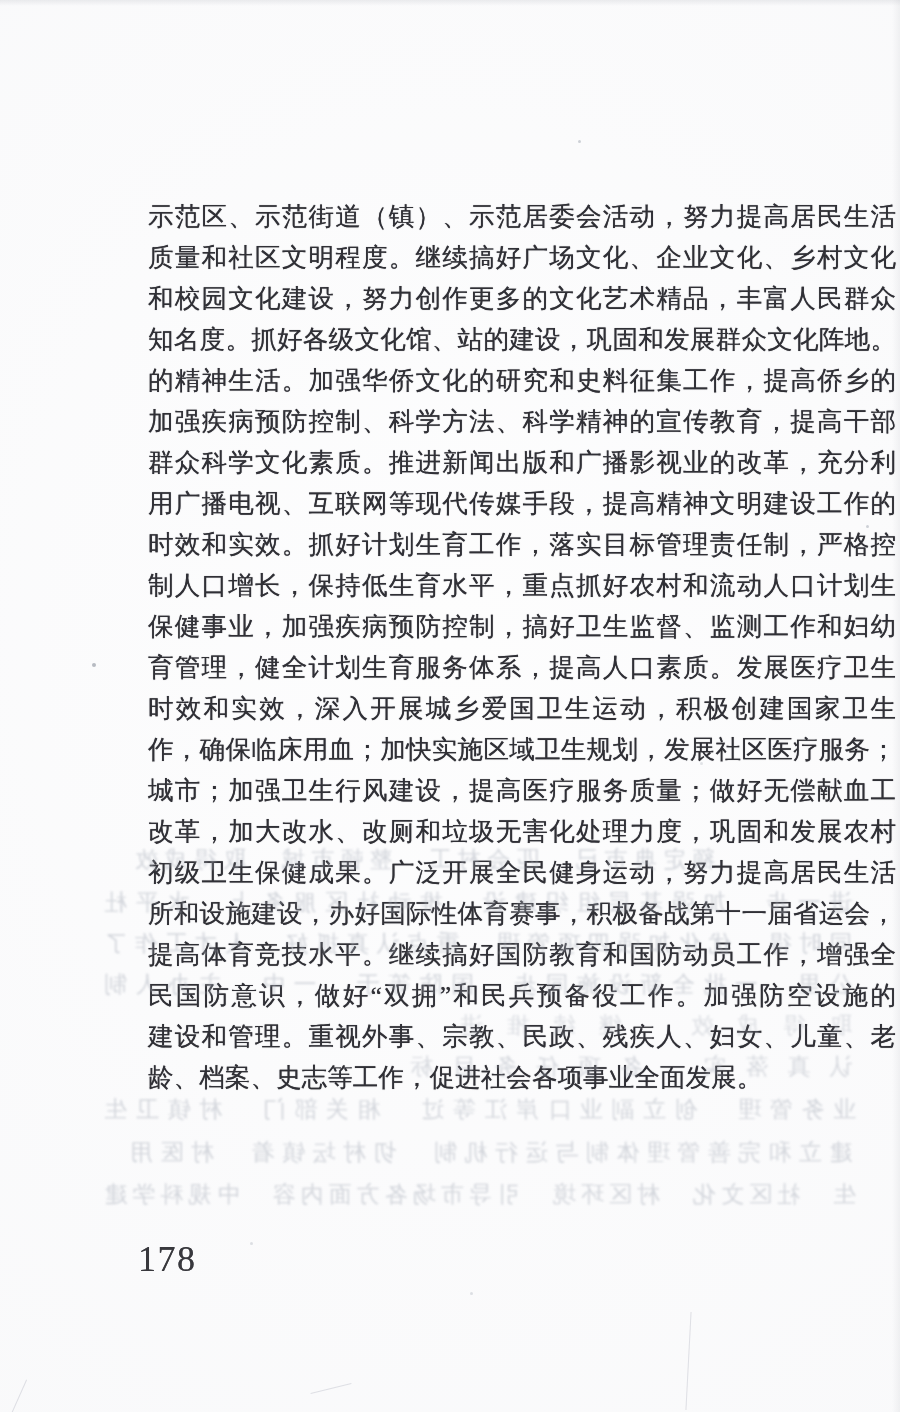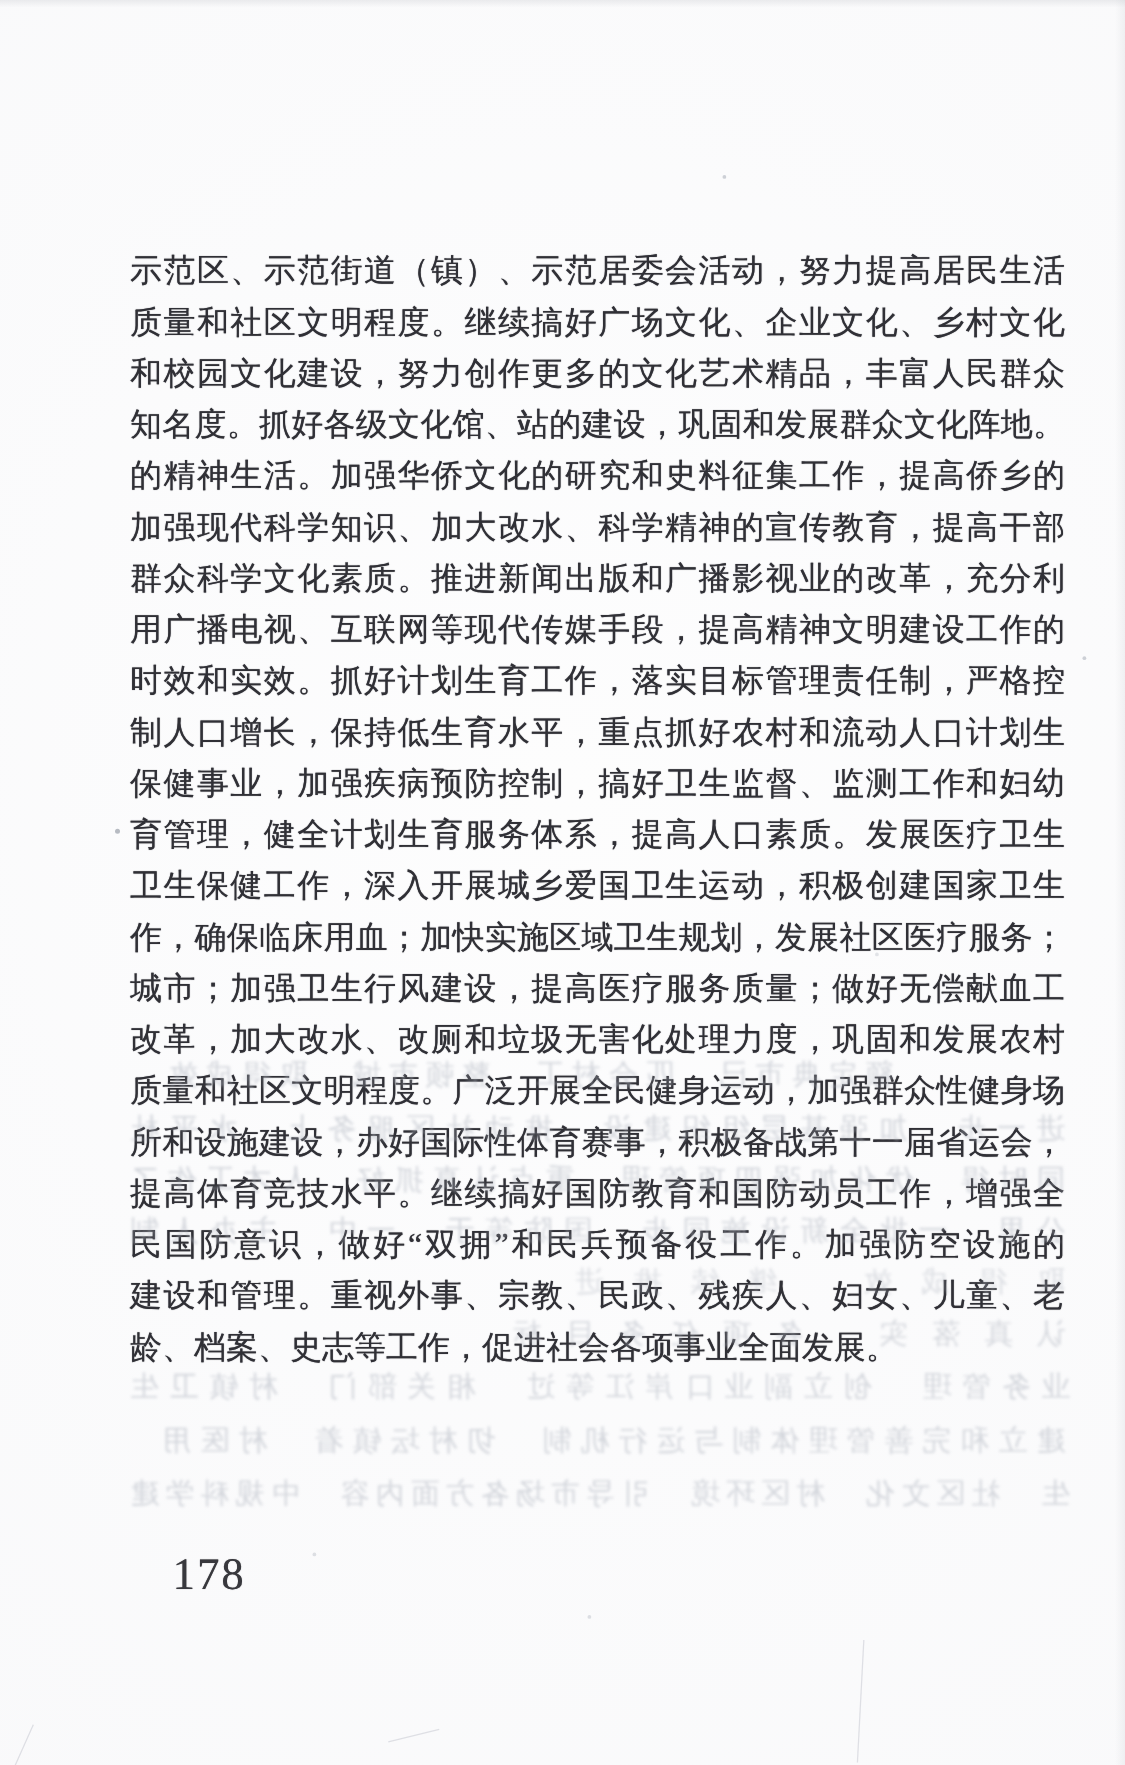--- a/index.html
+++ b/index.html
@@ -38,20 +38,21 @@
     height:41px;
     line-height:41px;
     font-size:25.6px;
     color:var(--ink);
     text-align:justify;
     text-align-last:justify;
     text-justify:inter-character;
     white-space:nowrap;
     letter-spacing:0;
     text-shadow:0 0 .7px rgba(44,44,50,.85);
+    margin-left:44px;
   }
   .text-line.last{
     text-align-last:left;
   }
   .page-number{
     position:absolute;
     left:138px;top:1238px;
     font-size:36px;
     letter-spacing:1.5px;
     color:#38383d;
@@ -98,32 +99,32 @@
 <body>
 
 <div class="page">
 
   <div class="text-block" id="text-block">
       <div class="text-line">示范区、示范街道（镇）、示范居委会活动，努力提高居民生活</div>
       <div class="text-line">质量和社区文明程度。继续搞好广场文化、企业文化、乡村文化</div>
       <div class="text-line">和校园文化建设，努力创作更多的文化艺术精品，丰富人民群众</div>
       <div class="text-line">知名度。抓好各级文化馆、站的建设，巩固和发展群众文化阵地。</div>
       <div class="text-line">的精神生活。加强华侨文化的研究和史料征集工作，提高侨乡的</div>
-      <div class="text-line">加强现代科学知识、加大改水、科学精神的宣传教育，提高干部</div>
+      <div class="text-line">加强疾病预防控制、科学方法、科学精神的宣传教育，提高干部</div>
       <div class="text-line">群众科学文化素质。推进新闻出版和广播影视业的改革，充分利</div>
       <div class="text-line">用广播电视、互联网等现代传媒手段，提高精神文明建设工作的</div>
       <div class="text-line">时效和实效。抓好计划生育工作，落实目标管理责任制，严格控</div>
       <div class="text-line">制人口增长，保持低生育水平，重点抓好农村和流动人口计划生</div>
       <div class="text-line">保健事业，加强疾病预防控制，搞好卫生监督、监测工作和妇幼</div>
       <div class="text-line">育管理，健全计划生育服务体系，提高人口素质。发展医疗卫生</div>
-      <div class="text-line">卫生保健工作，深入开展城乡爱国卫生运动，积极创建国家卫生</div>
+      <div class="text-line">时效和实效，深入开展城乡爱国卫生运动，积极创建国家卫生</div>
       <div class="text-line">作，确保临床用血；加快实施区域卫生规划，发展社区医疗服务；</div>
       <div class="text-line">城市；加强卫生行风建设，提高医疗服务质量；做好无偿献血工</div>
       <div class="text-line">改革，加大改水、改厕和垃圾无害化处理力度，巩固和发展农村</div>
-      <div class="text-line">质量和社区文明程度。广泛开展全民健身运动，加强群众性健身场</div>
+      <div class="text-line">初级卫生保健成果。广泛开展全民健身运动，努力提高居民生活</div>
       <div class="text-line">所和设施建设，办好国际性体育赛事，积极备战第十一届省运会，</div>
       <div class="text-line">提高体育竞技水平。继续搞好国防教育和国防动员工作，增强全</div>
       <div class="text-line">民国防意识，做好“双拥”和民兵预备役工作。加强防空设施的</div>
       <div class="text-line">建设和管理。重视外事、宗教、民政、残疾人、妇女、儿童、老</div>
       <div class="text-line last">龄、档案、史志等工作，促进社会各项事业全面发展。</div>
     </div>
 
   <div id="ghost-layer">
       <div class="ghost g1">额定典市已　匹会村工　整顿市城　取得成效</div>
       <div class="ghost g2">进一步　加强基层组织建设　推动社区服务上　水平杜</div>

